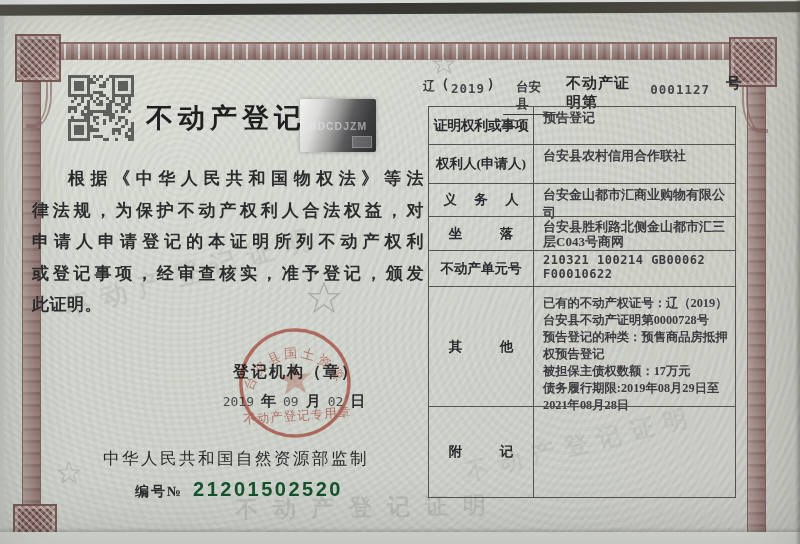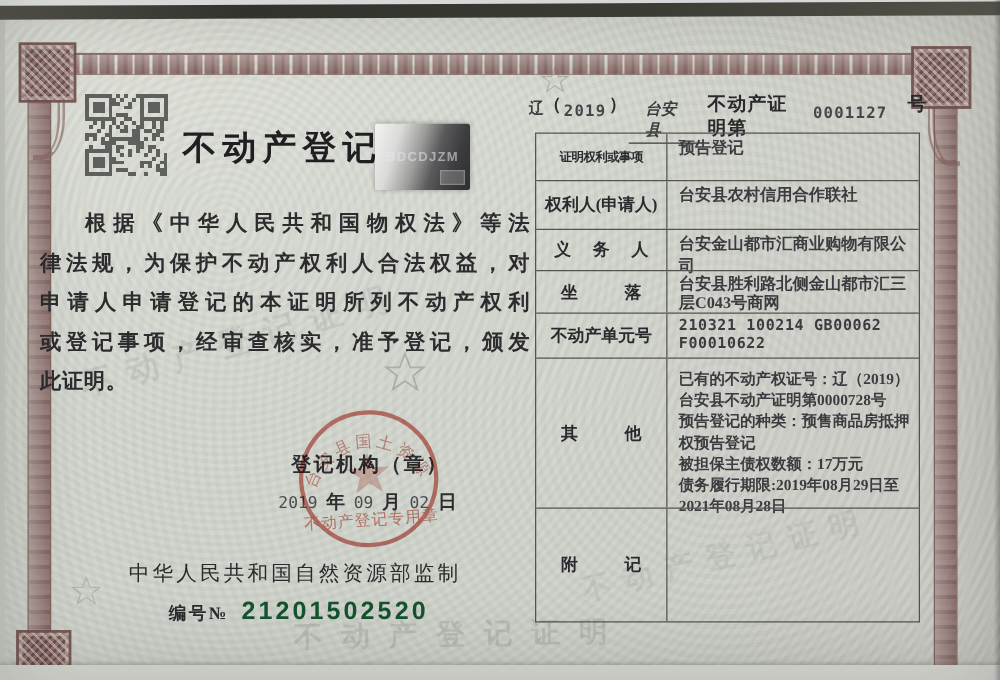--- a/index.html
+++ b/index.html
@@ -58,21 +58,21 @@
   .wm2{left:235px;top:492px;font-size:23px;letter-spacing:15px;transform:rotate(-1deg);color:rgba(100,110,104,.20);}
   .wm3{left:462px;top:428px;font-size:24px;letter-spacing:10px;transform:rotate(-14deg);color:rgba(104,114,107,.12);}
   .star-wm{position:absolute;z-index:1;pointer-events:none;}
   
   .numline{position:absolute;left:423px;top:74px;width:318px;height:28px;z-index:4;display:flex;
     align-items:baseline;font-weight:700;color:#2a2a2c;font-size:14px;}
   .h-prov{font-size:12px;color:#3c3c40;transform:translateY(2px);}
   .h-year{font-size:12.5px;font-family:"DejaVu Sans Mono",monospace;color:#45454a;
     transform:translateY(5px);letter-spacing:1px;margin:0 2px;}
   .h-county{font-size:12.5px;color:#3c3c40;border-bottom:1px solid #3a3a3c;
-    padding:0 13px 1px;transform:translateY(3px);margin-left:2px;font-style:italic;}
+    padding:0 13px 1px;transform:translateY(3px);margin-left:2px;}
   .h-label{margin-left:7px;font-size:15px;letter-spacing:1px;}
   .h-serial{font-size:12.5px;font-family:"DejaVu Sans Mono",monospace;color:#45454a;
     transform:translateY(6px);letter-spacing:1px;margin:0 4px 0 8px;}
   .h-suffix{font-size:15px;margin-left:12px;}
   
   .qr{position:absolute;left:66px;top:75px;width:70px;height:66px;z-index:4;opacity:.88;}
   .title{position:absolute;left:146px;top:100px;z-index:4;font-size:27px;font-weight:700;
     letter-spacing:5px;color:#1f1f22;}
   .holo{position:absolute;left:300px;top:99px;width:76px;height:53px;z-index:4;border-radius:2px;
     background:linear-gradient(108deg,#f3f3f1 0%,#dadad8 24%,#9c9c9a 45%,#5a5a5c 62%,#3d3d40 80%,#2f2f32 100%);
@@ -106,21 +106,21 @@
   .cert-table{position:absolute;left:428px;top:106px;width:306px;height:390px;z-index:4;
     border:1.5px solid #54544f;display:flex;flex-direction:column;}
   .t-row{display:flex;border-top:1px solid #54544f;min-height:0;}
   .t-row:first-child{border-top:none;}
   .t-row:nth-child(1){height:37px;}.t-row:nth-child(2){height:38px;}
   .t-row:nth-child(3){height:32px;}.t-row:nth-child(4){height:33px;}
   .t-row:nth-child(5){height:35px;}.t-row:nth-child(6){height:119px;}
   .t-row:nth-child(7){flex:1;gap:44px;}
   .t-label{width:100px;flex:none;border-right:1px solid #54544f;display:flex;align-items:center;
     justify-content:center;font-size:13.5px;font-weight:700;color:#2a2a2e;text-align:center;padding:0 2px;}
-  .t-row:nth-child(1) .t-label{font-size:10px;letter-spacing:-.5px;}
+  .t-row:nth-child(1) .t-label{font-size:14px;letter-spacing:-.5px;}
   .ws-md{word-spacing:14px;}
   .ws-lg{word-spacing:34px;}
   .t-value{flex:1;min-width:0;font-size:13px;color:#3c3c40;font-weight:600;
     padding:2px 3px 3px 9px;display:flex;flex-direction:column;justify-content:flex-start;}
   .t-row:nth-child(4) .t-value{line-height:15.5px;justify-content:center;padding-bottom:1px;}
   .t-row:nth-child(5) .t-value{font-family:"DejaVu Sans Mono",monospace;font-size:12px;
     letter-spacing:.5px;padding-bottom:6px;}
   .t-row:nth-child(6) .t-value{justify-content:flex-start;padding-top:8px;line-height:17px;font-size:12.3px;}
 </style>
 </head>

